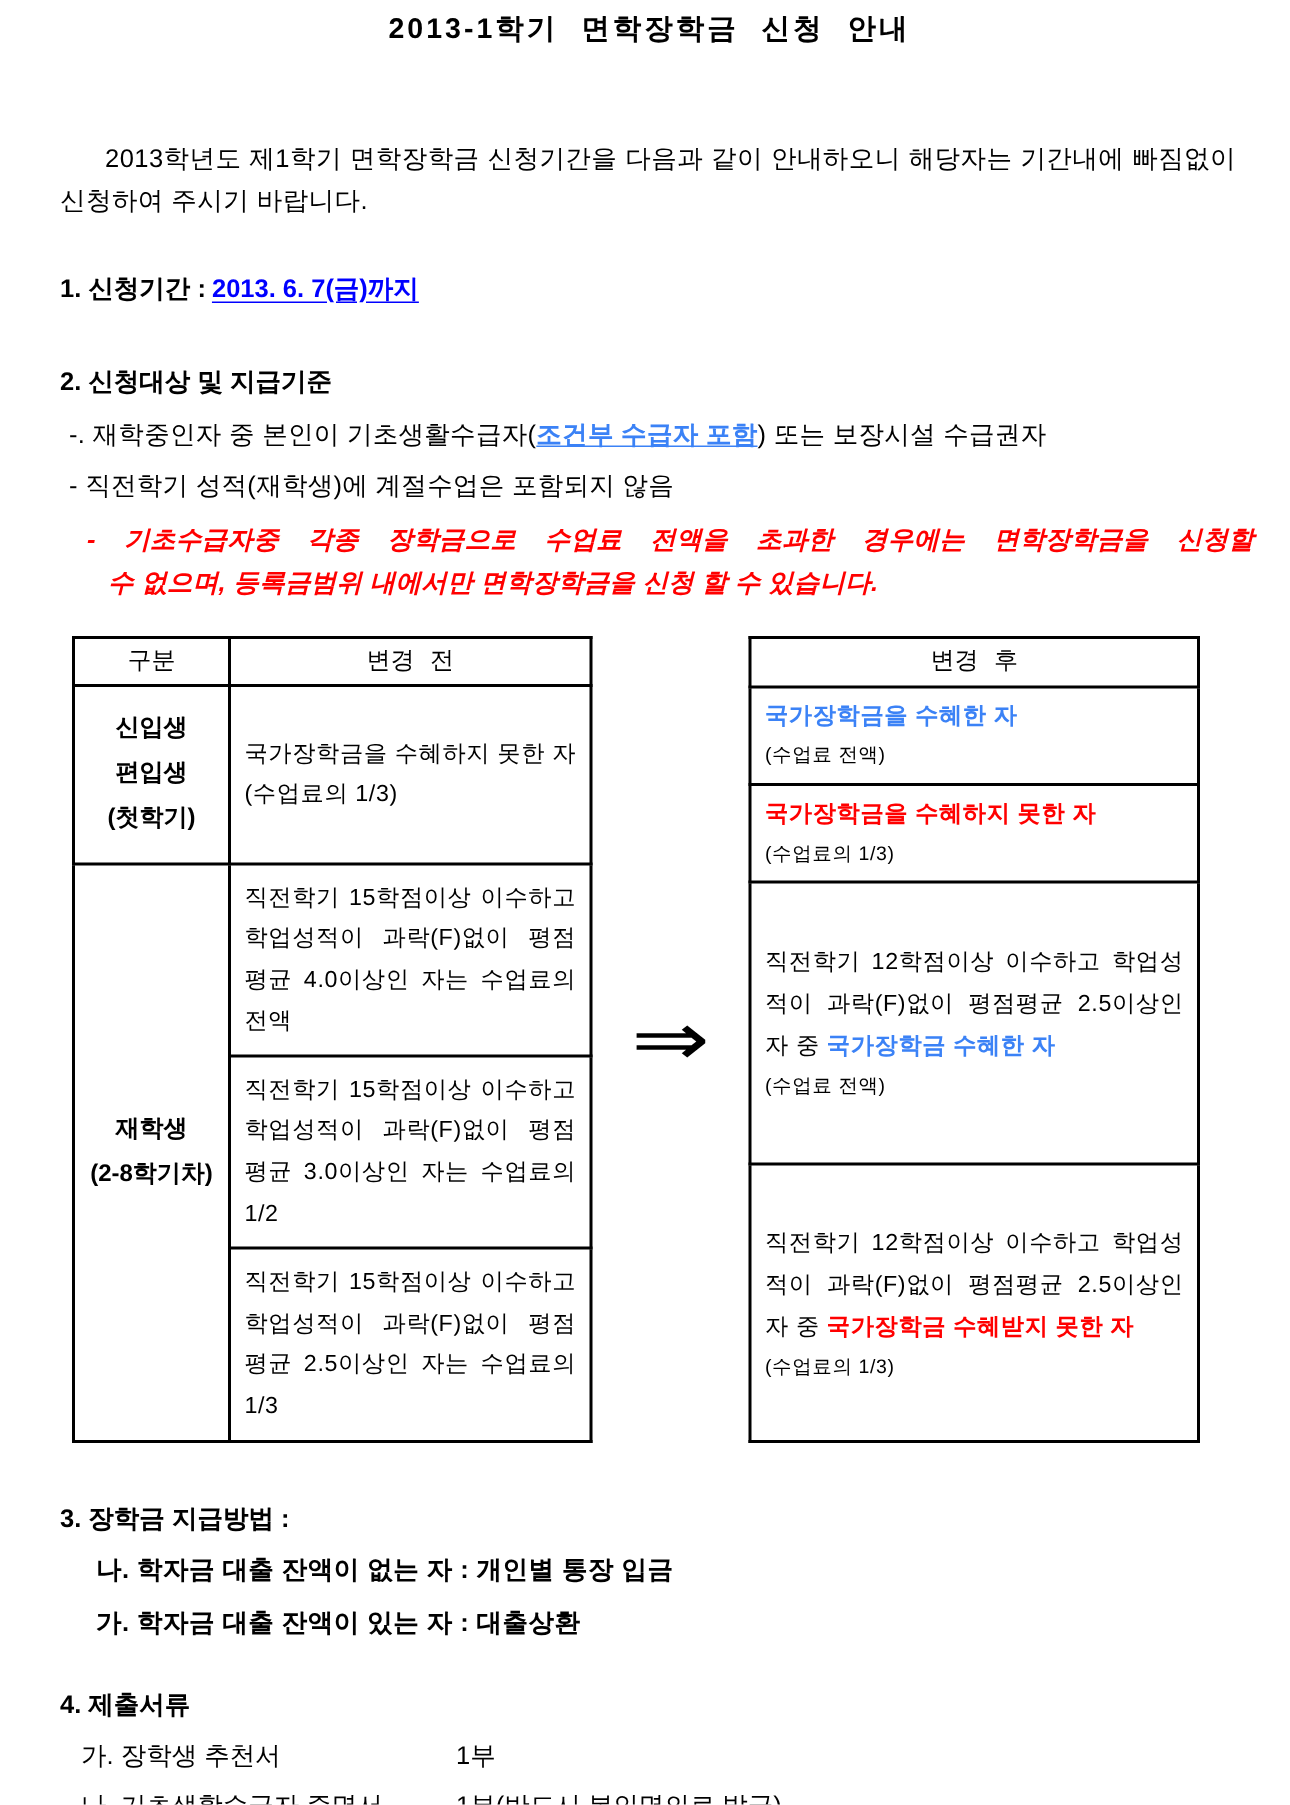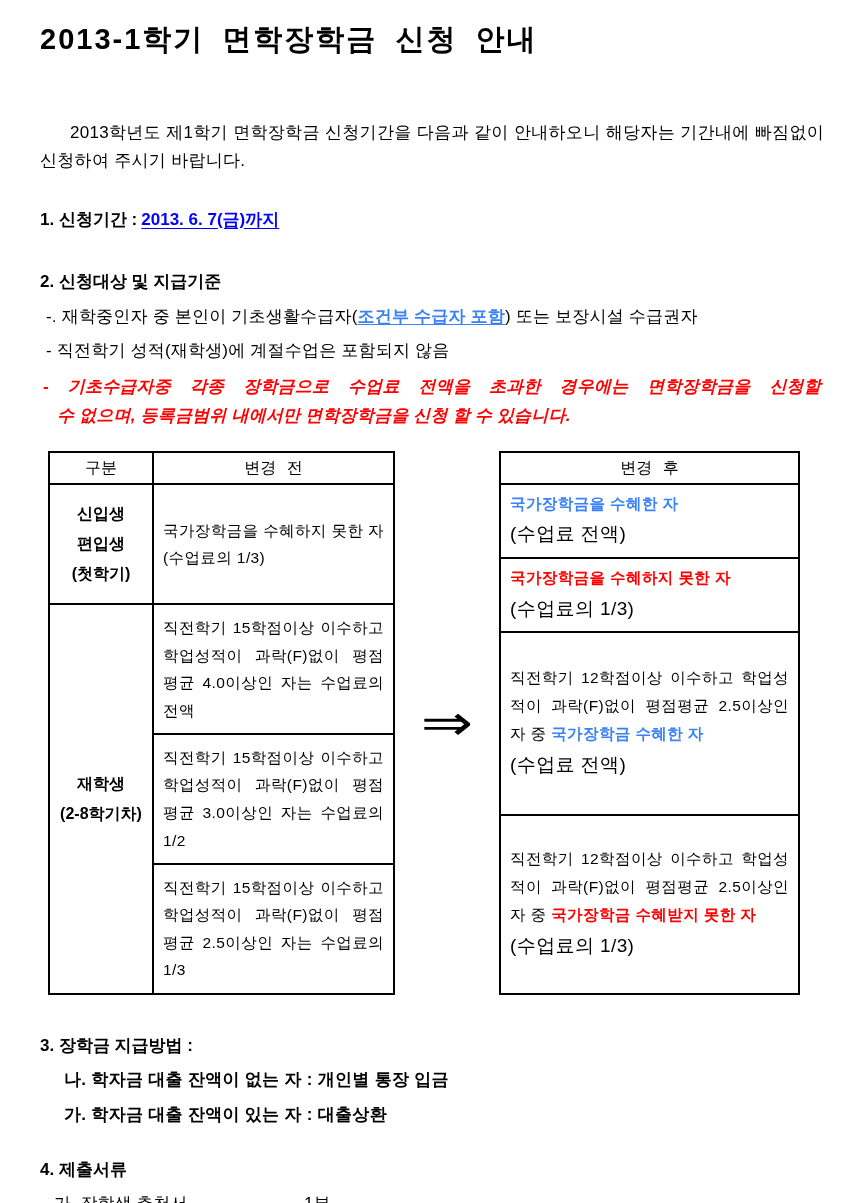--- a/index.html
+++ b/index.html
@@ -10,41 +10,41 @@
     background: #ffffff;
     color: #000000;
     font-family: "Liberation Sans", sans-serif;
     font-size: 17px;
     line-height: 1.5;
   }
   .page { padding: 4px 34px 0 40px; position: relative; }
 
   
   .doc-title {
-    text-align: left;
-    font-size: 29px;
+    text-align: center;
+    font-size: 19px;
     font-weight: bold;
     letter-spacing: 2px;
     word-spacing: 8px;
-    margin-top: 14px;
+    margin-top: 2px;
   }
   .intro {
     margin-top: 57px;
     width: 784px;
     text-indent: 30px;
     line-height: 1.65;
     letter-spacing: 0.3px;
     word-break: break-all;
     text-align: justify;
   }
   .sec-line { margin-top: 32px; font-weight: bold; }
   .sec2-head { margin-top: 37px; font-weight: bold; }
   .bullet { margin-top: 9px; margin-left: 6px; letter-spacing: 0.2px; }
   .bullet-red {
-    margin-top: 10px; margin-left: 3px;
+    margin-top: 10px; margin-left: 18px;
     color: #ff0000; font-weight: bold; font-style: italic;
     letter-spacing: 0.2px;
   }
   .red-l1 { width: 778px; text-align: justify; text-align-last: justify; }
   .red-l2 { margin-left: 14px; margin-top: 4px; }
   .blue { color: #3b82f6; }
   .red  { color: #ff0000; }
   .bold { font-weight: bold; }
   .ulink {
     color: #0000ff; font-weight: bold;
@@ -76,21 +76,21 @@
     text-align: justify; word-break: break-all;
   }
   .arrow-gap {
     width: 104px; display: flex; align-items: center; justify-content: center;
   }
   .arrow-glyph { font-size: 50px; line-height: 1; transform: scaleX(1.25); }
   .ra-top { vertical-align: top; padding: 5px 9px; }
   .ra-mid { vertical-align: middle; padding: 8px 9px; }
   .ra-cell-line { font-size: 15.5px; line-height: 1.8; letter-spacing: 0.4px;
                   text-align: justify; word-break: break-all; }
-  .ra-sub { font-size: 19px; line-height: 1.8; letter-spacing: 0.4px; }
+  .ra-sub { font-size: 13px; line-height: 1.8; letter-spacing: 0.4px; }
 
   
   .s3 { margin-top: 38px; }
   .s3-item { margin-top: 9px; margin-left: 24px; font-weight: bold; letter-spacing: 0.3px; }
   .s4 { margin-top: 30px; }
   .s4-item { margin-top: 8px; margin-left: 14px; }
   .s4-label { display: inline-block; width: 250px; }
 </style>
 </head>
 <body>

